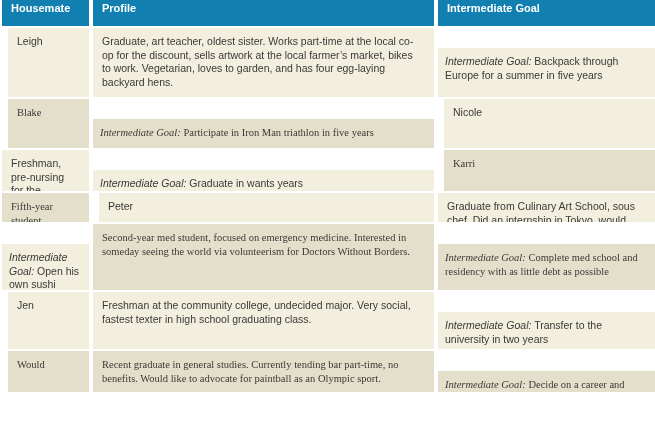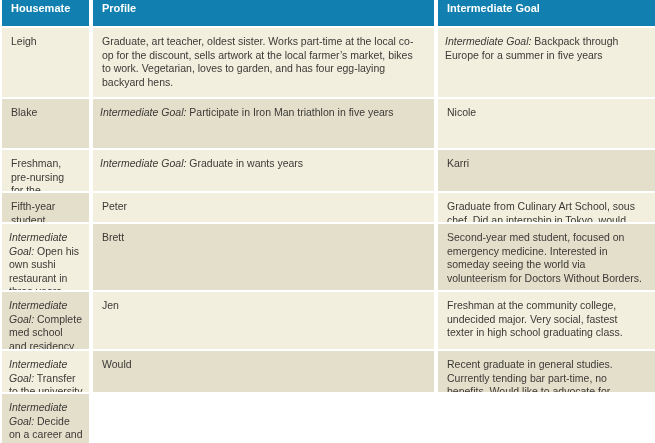--- a/index.html
+++ b/index.html
@@ -35,24 +35,24 @@
   .head-cell {
     background: var(--header-bg, #1180b0);
     color: var(--header-text, #ffffff);
     font-weight: bold;
     font-size: 11px;
     display: flex;
     align-items: center;
     padding: 0 0 8px 9px;
   }
   .light { background: var(--row-light, #f3efde); }
-  .dark  { background: var(--row-dark, #e4dfcb); }
-  .name-cell    { padding: 7px 4px 4px 9px; }
+  .dark  { background: var(--row-dark, #e4dfcb); font-family: Liberation Serif, serif; }
+  .name-cell    { padding: 7px 4px 4px 9px; margin-left: 6px; }
   .profile-cell { padding: 7px 10px 8px 9px; }
-  .goal-cell    { padding: 7px 6px 4px 7px; }
+  .goal-cell    { padding: 7px 6px 4px 7px; margin-top: 20px; }
   .goal-prefix  { font-style: italic; }
 </style>
 </head>
 <body>
 
 <div class="table-wrap">
   <div class="grid">
 
     <div class="cell head-cell">Housemate</div>
     <div class="cell head-cell">Profile</div>
@@ -73,21 +73,20 @@
       <span>Graduate in wants years</span></div>
 
     <div class="cell dark name-cell">Karri</div>
     <div class="cell dark profile-cell">Fifth-year student, communications major. Loves shoes and high fashion, chocolate and wine, and New York City.</div>
 
     <div class="cell light name-cell">Peter</div>
     <div class="cell light profile-cell">Graduate from Culinary Art School, sous chef. Did an internship in Tokyo, would love someday to go back and visit. Originally from Colorado, wants to summit all of the state’s 14,000-foot peaks someday.</div>
     <div class="cell light goal-cell"><span class="goal-prefix">Intermediate Goal:</span>
       <span>Open his own sushi restaurant in three years</span></div>
 
-    <div class="cell dark name-cell">Brett</div>
     <div class="cell dark profile-cell">Second-year med student, focused on emergency medicine. Interested in someday seeing the world via volunteerism for Doctors Without Borders.</div>
     <div class="cell dark goal-cell"><span class="goal-prefix">Intermediate Goal:</span>
       <span>Complete med school and residency with as little debt as possible</span></div>
 
     <div class="cell light name-cell">Jen</div>
     <div class="cell light profile-cell">Freshman at the community college, undecided major. Very social, fastest texter in high school graduating class.</div>
     <div class="cell light goal-cell"><span class="goal-prefix">Intermediate Goal:</span>
       <span>Transfer to the university in two years</span></div>
 
     <div class="cell dark name-cell">Would</div>

